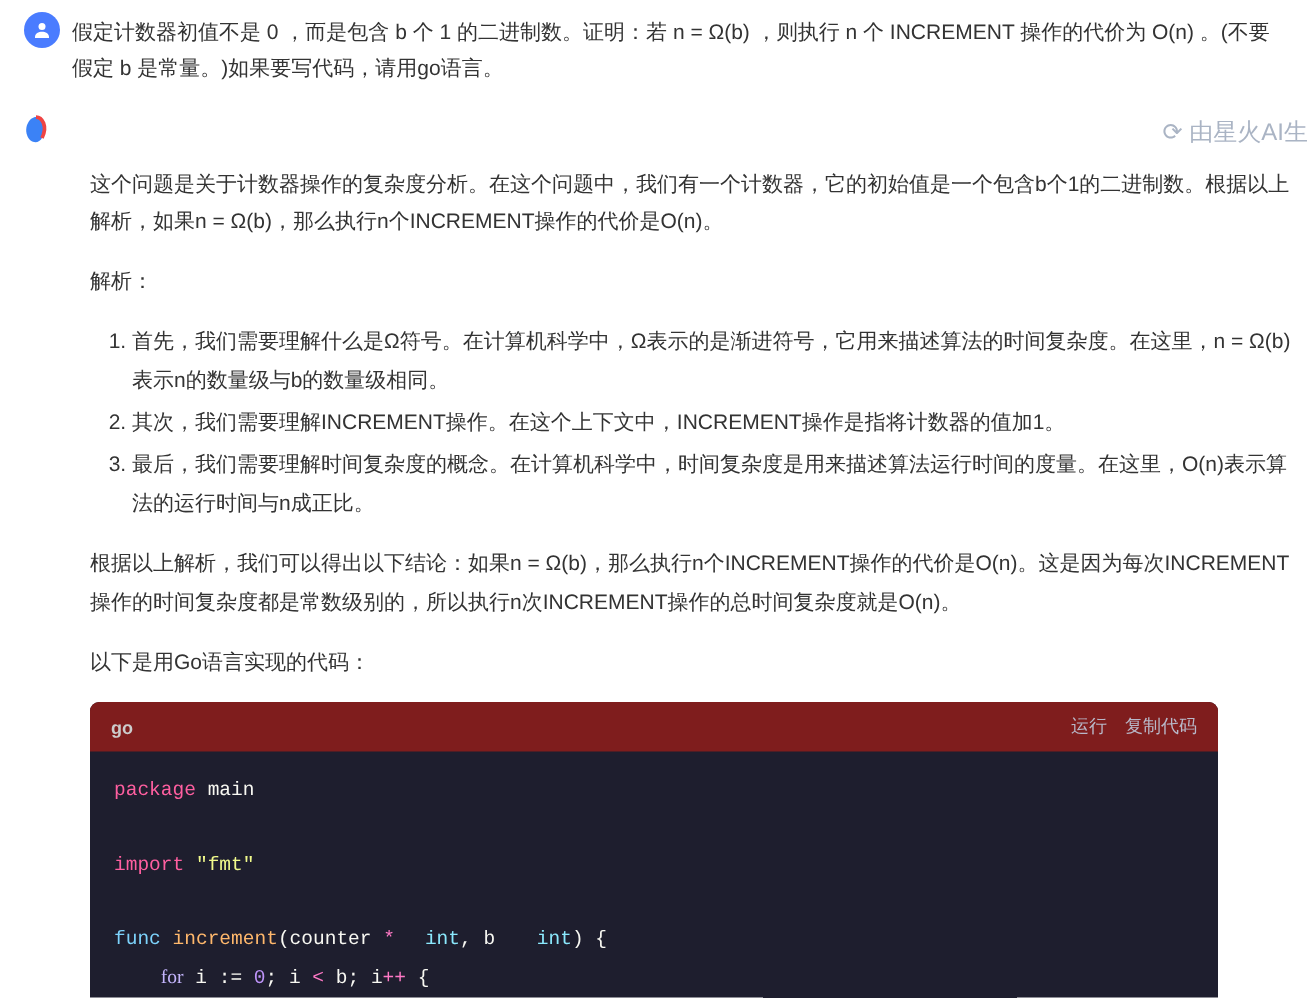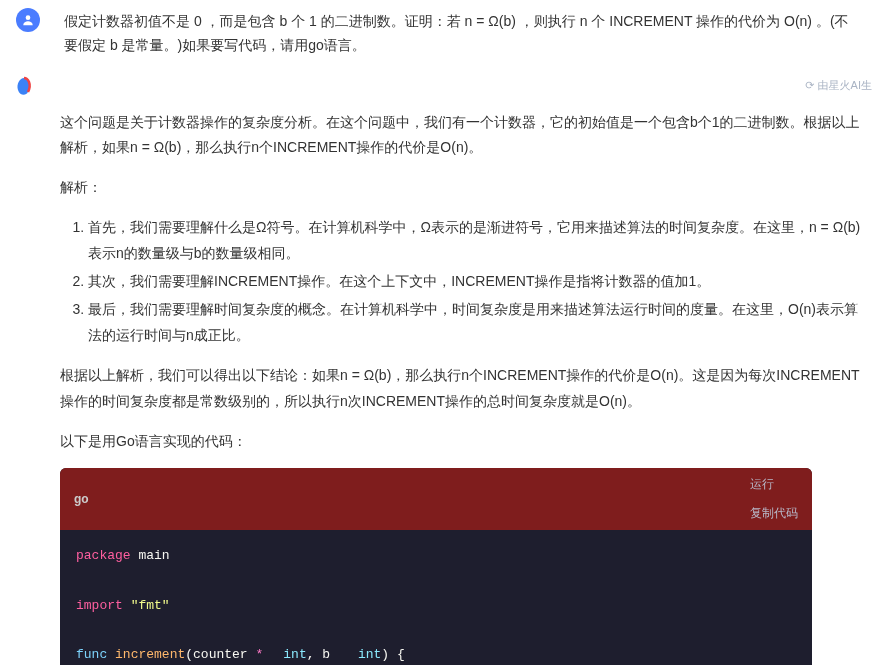--- a/index.html
+++ b/index.html
@@ -13,21 +13,21 @@
       width: 872px;
       height: 665px;
       overflow: hidden;
       font-size: 14px;
       color: #333;
     }
     .user-message {
       display: flex;
       align-items: flex-start;
       padding: 8px 16px 12px 16px;
-      gap: 24px;
+      gap: 8px;
     }
     .user-avatar {
       width: 24px;
       height: 24px;
       border-radius: 50%;
       background: #4a7cff;
       flex-shrink: 0;
       display: flex;
       align-items: center;
       justify-content: center;
@@ -49,21 +49,21 @@
       width: 28px;
       height: 28px;
       margin-left: 10px;
       margin-top: 4px;
       flex-shrink: 0;
     }
     .ai-badge {
       margin-left: auto;
       margin-right: 0;
       color: #aab4c4;
-      font-size: 11px;
+      font-size: 16px;
       padding-top: 8px;
       white-space: nowrap;
     }
     .ai-content {
       padding: 8px 10px 0 60px;
       line-height: 1.85;
       color: #333;
     }
     .ai-content p {
       margin-bottom: 14px;
@@ -93,21 +93,20 @@
     .code-lang {
       font-weight: 600;
       color: #ccc;
     }
     .code-actions {
       margin-left: auto;
       display: flex;
       gap: 12px;
       color: #b8b8c8;
       font-size: 12px;
-      flex-direction: column;
     }
     .code-actions span {
       cursor: pointer;
     }
     .code-body {
       padding: 14px 16px;
       font-family: "Consolas", "Monaco", "Courier New", monospace;
       font-size: 13px;
       line-height: 1.9;
       color: #d4d4d4;

